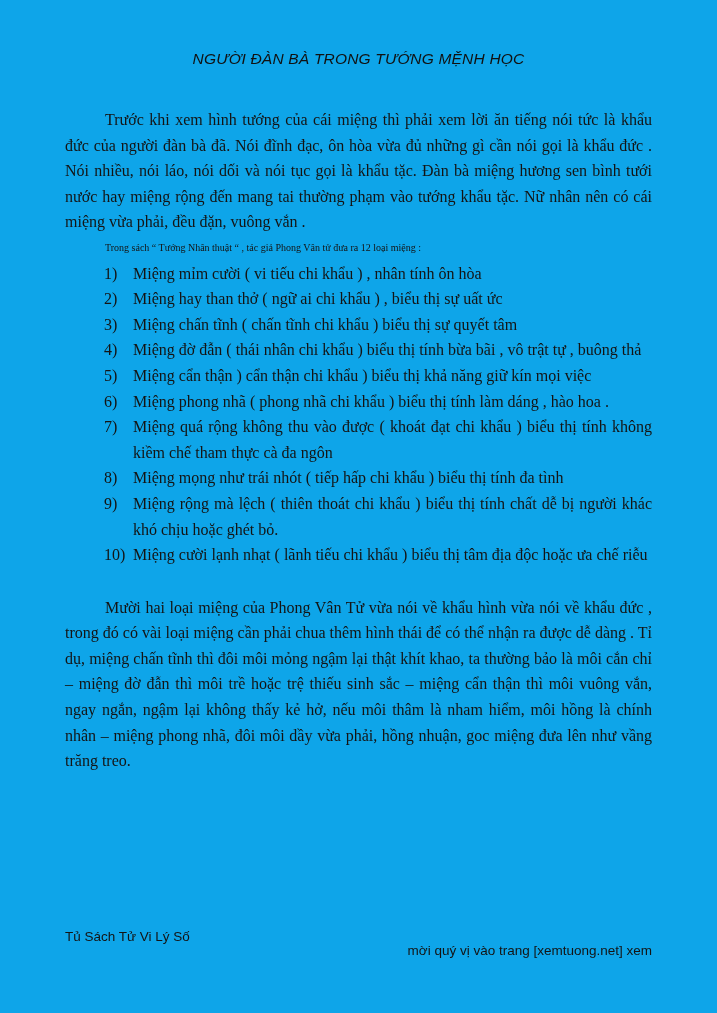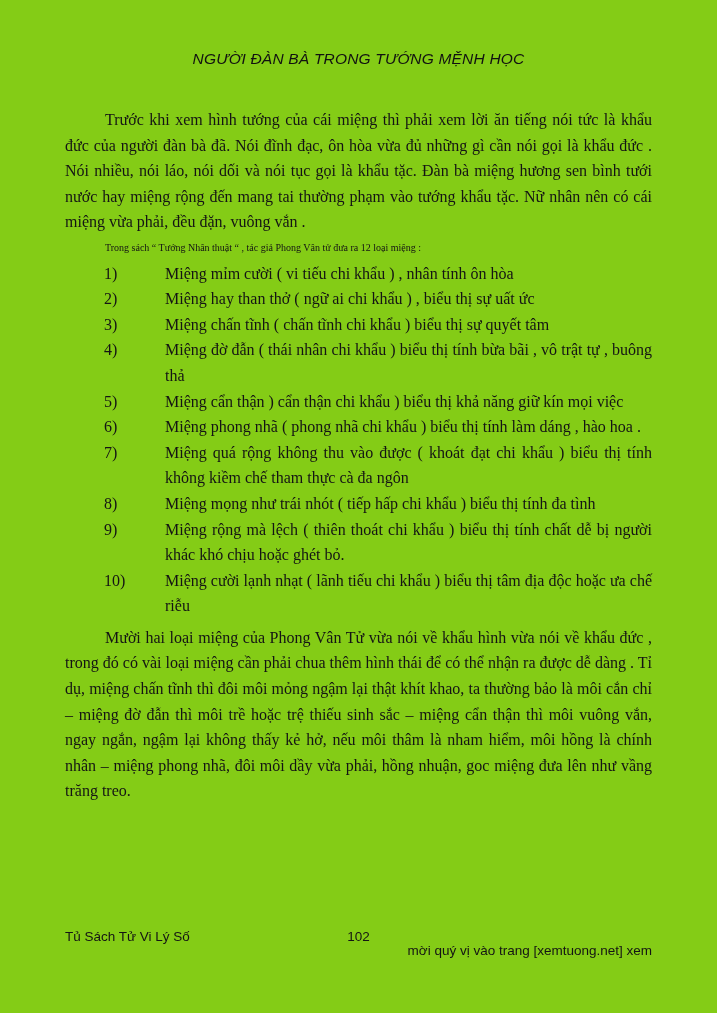--- a/index.html
+++ b/index.html
@@ -6,21 +6,21 @@
   html, body { background: #ffffff; }
   body {
     width: 717px; height: 1013px;
     font-family: "Liberation Serif", "DejaVu Serif", serif;
     color: #141414;
     overflow: hidden;
   }
   .page {
     position: relative;
     width: 717px; height: 1013px;
-    background: #84cc16;
+    background: #0ea5e9;
   }
   .content {
     padding: 50px 65px 0 65px;
   }
   .doc-title {
     text-align: center;
     font-family: "Liberation Sans", "DejaVu Sans", sans-serif;
     font-style: italic;
     font-weight: normal;
     font-size: 15.5px;
@@ -51,24 +51,23 @@
     font-size: 16px;
     line-height: 25.6px;
   }
   .list-item .num {
     flex: 0 0 29px;
     white-space: nowrap;
   }
   .list-item .item-text {
     flex: 1;
     text-align: justify;
-    margin-left: 32px;
   }
   .closing-para {
-    margin-top: 6px;
+    margin-top: 27px;
   }
   .footer {
     position: absolute;
     top: 929px;
     left: 65px;
     right: 65px;
     height: 20px;
     font-family: "Liberation Sans", "DejaVu Sans", sans-serif;
     font-size: 13.5px;
     color: #141414;
@@ -131,16 +130,15 @@
         <span class="item-text">Miệng cười lạnh nhạt ( lãnh tiếu chi khẩu ) biểu thị tâm địa độc hoặc ưa chế riễu</span>
       </div>
       </div>
 
     <p class="para closing-para">Mười hai loại miệng của Phong Vân Tử vừa nói về khẩu hình vừa nói về khẩu đức , trong đó có vài loại miệng cần phải chua thêm hình thái để có thể nhận ra được dễ dàng . Tỉ dụ, miệng chấn tĩnh thì đôi môi mỏng ngậm lại thật khít khao, ta thường bảo là môi cắn chỉ – miệng đờ đẫn thì môi trề hoặc trệ thiếu sinh sắc – miệng cẩn thận thì môi vuông vắn, ngay ngắn, ngậm lại không thấy kẻ hở, nếu môi thâm là nham hiểm, môi hồng là chính nhân – miệng phong nhã, đôi môi dầy vừa phải, hồng nhuận, goc miệng đưa lên như vầng trăng treo.</p>
 
   </div>
 
   <div class="footer">
     <span class="f-left">Tủ Sách Tử Vi Lý Số</span>
-    <span class="f-center">102</span>
     <span class="f-right">mời quý vị vào trang [xemtuong.net] xem</span>
   </div>
 </div>
 
 </body></html>

